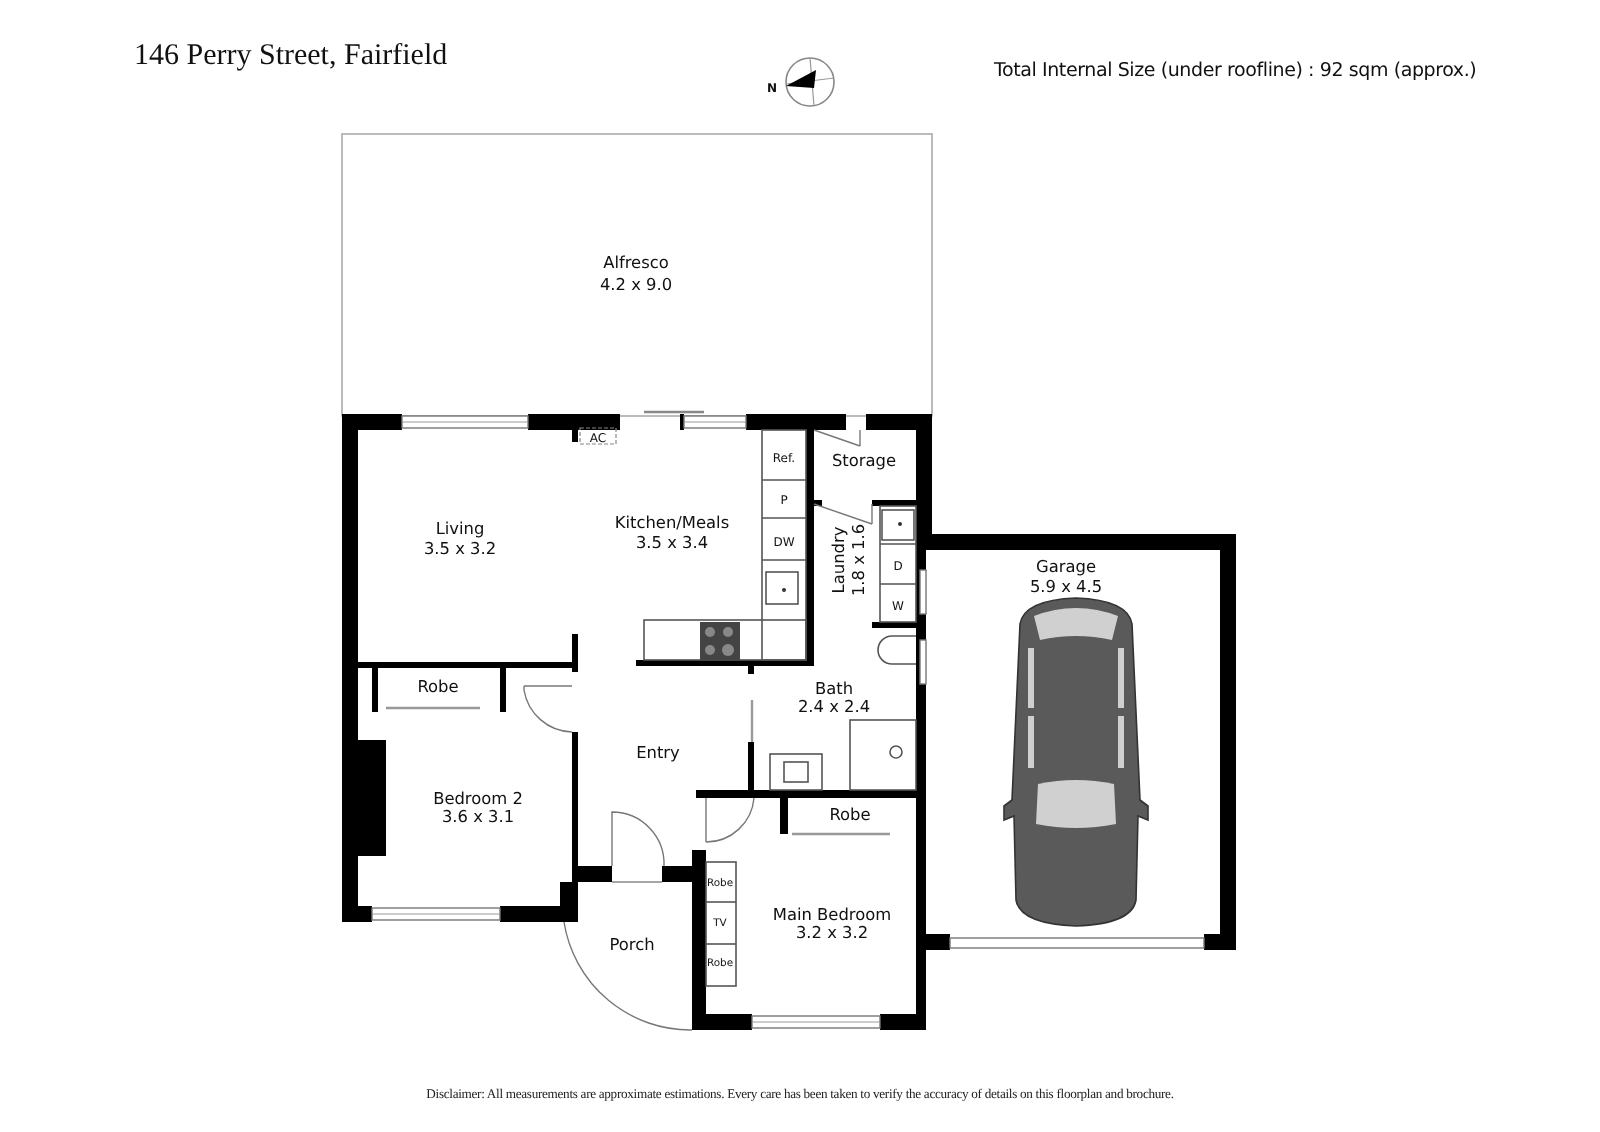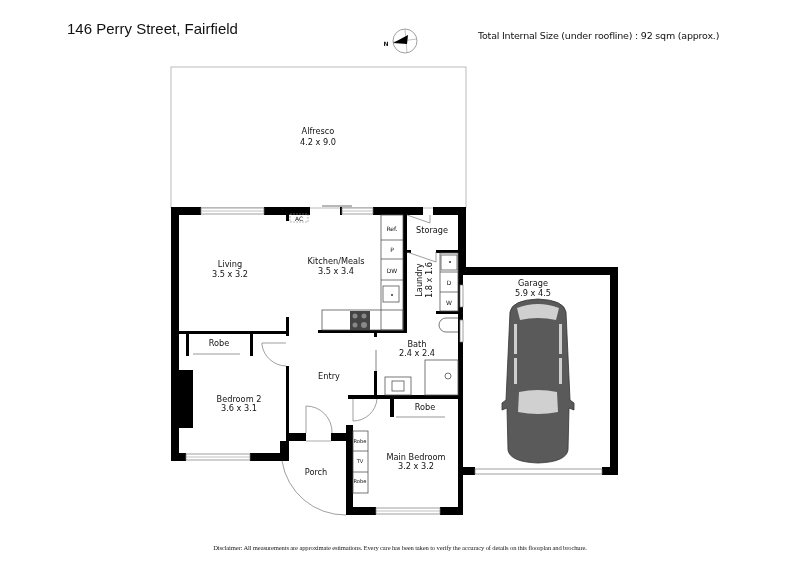--- a/index.html
+++ b/index.html
@@ -1,22 +1,22 @@
 <!DOCTYPE html>
 <html><head>
 <meta charset="utf-8">
 <style>
   html, body { margin: 0; padding: 0; background: #ffffff; }
   body { width: 800px; height: 566px; position: relative; overflow: hidden; }
   .title {
     position: absolute; left: 67px; top: 20px;
-    font-family: Liberation Sans, sans-serif; font-size: 15px; color: #111;
+    font-family: Liberation Serif, serif; font-size: 15px; color: #111;
   }
   .size-info {
-    position: absolute; left: 478px; top: 30px;
+    position: absolute; left: 497px; top: 30px;
     font-family: "DejaVu Sans", sans-serif; font-size: 9.5px; color: #111;
     letter-spacing: -0.2px;
   }
   .disclaimer {
     position: absolute; left: 0; width: 800px; top: 544px; text-align: center;
     font-family: "Liberation Serif", serif; font-size: 6.6px; color: #222;
     letter-spacing: -0.15px;
   }
   svg.plan { position: absolute; left: 0; top: 0; }
   .lbl { font-family: "DejaVu Sans", sans-serif; font-size: 8.2px; fill: #111; text-anchor: middle; }

